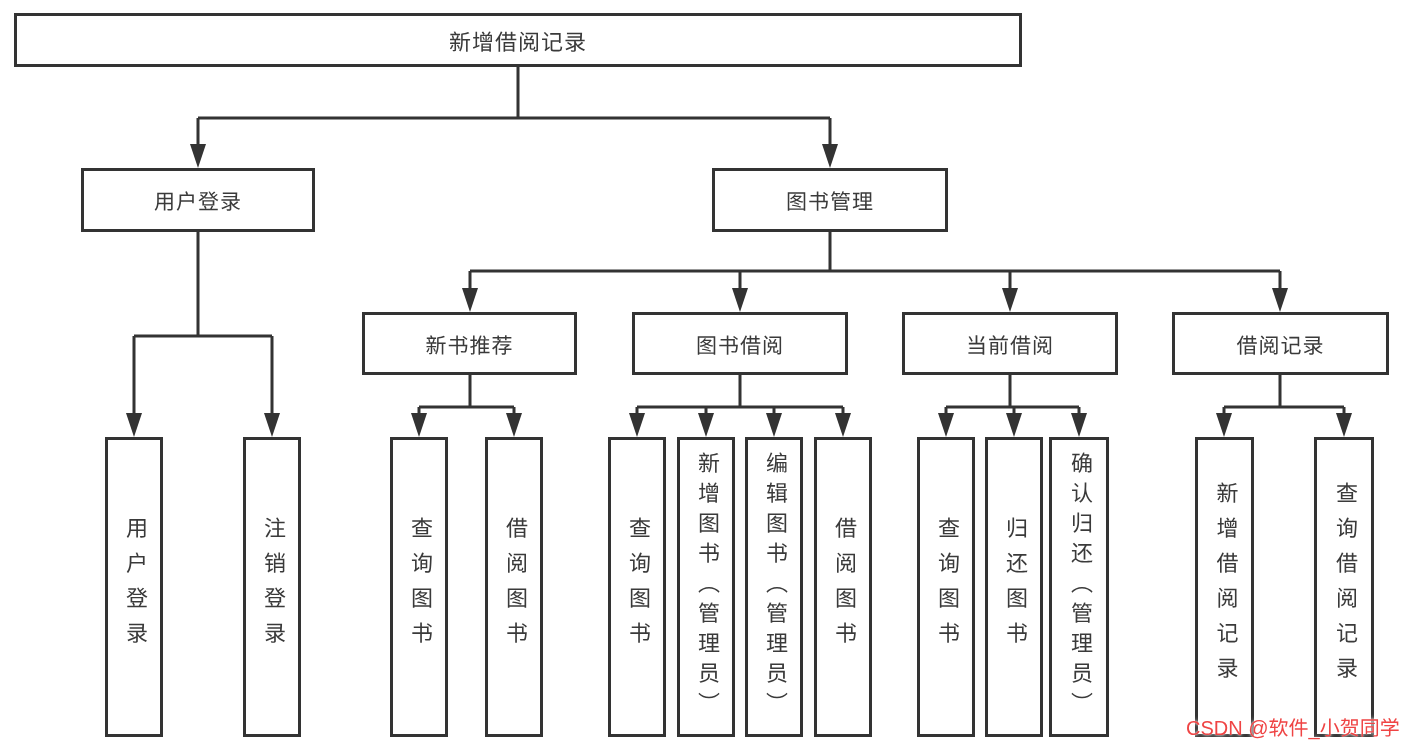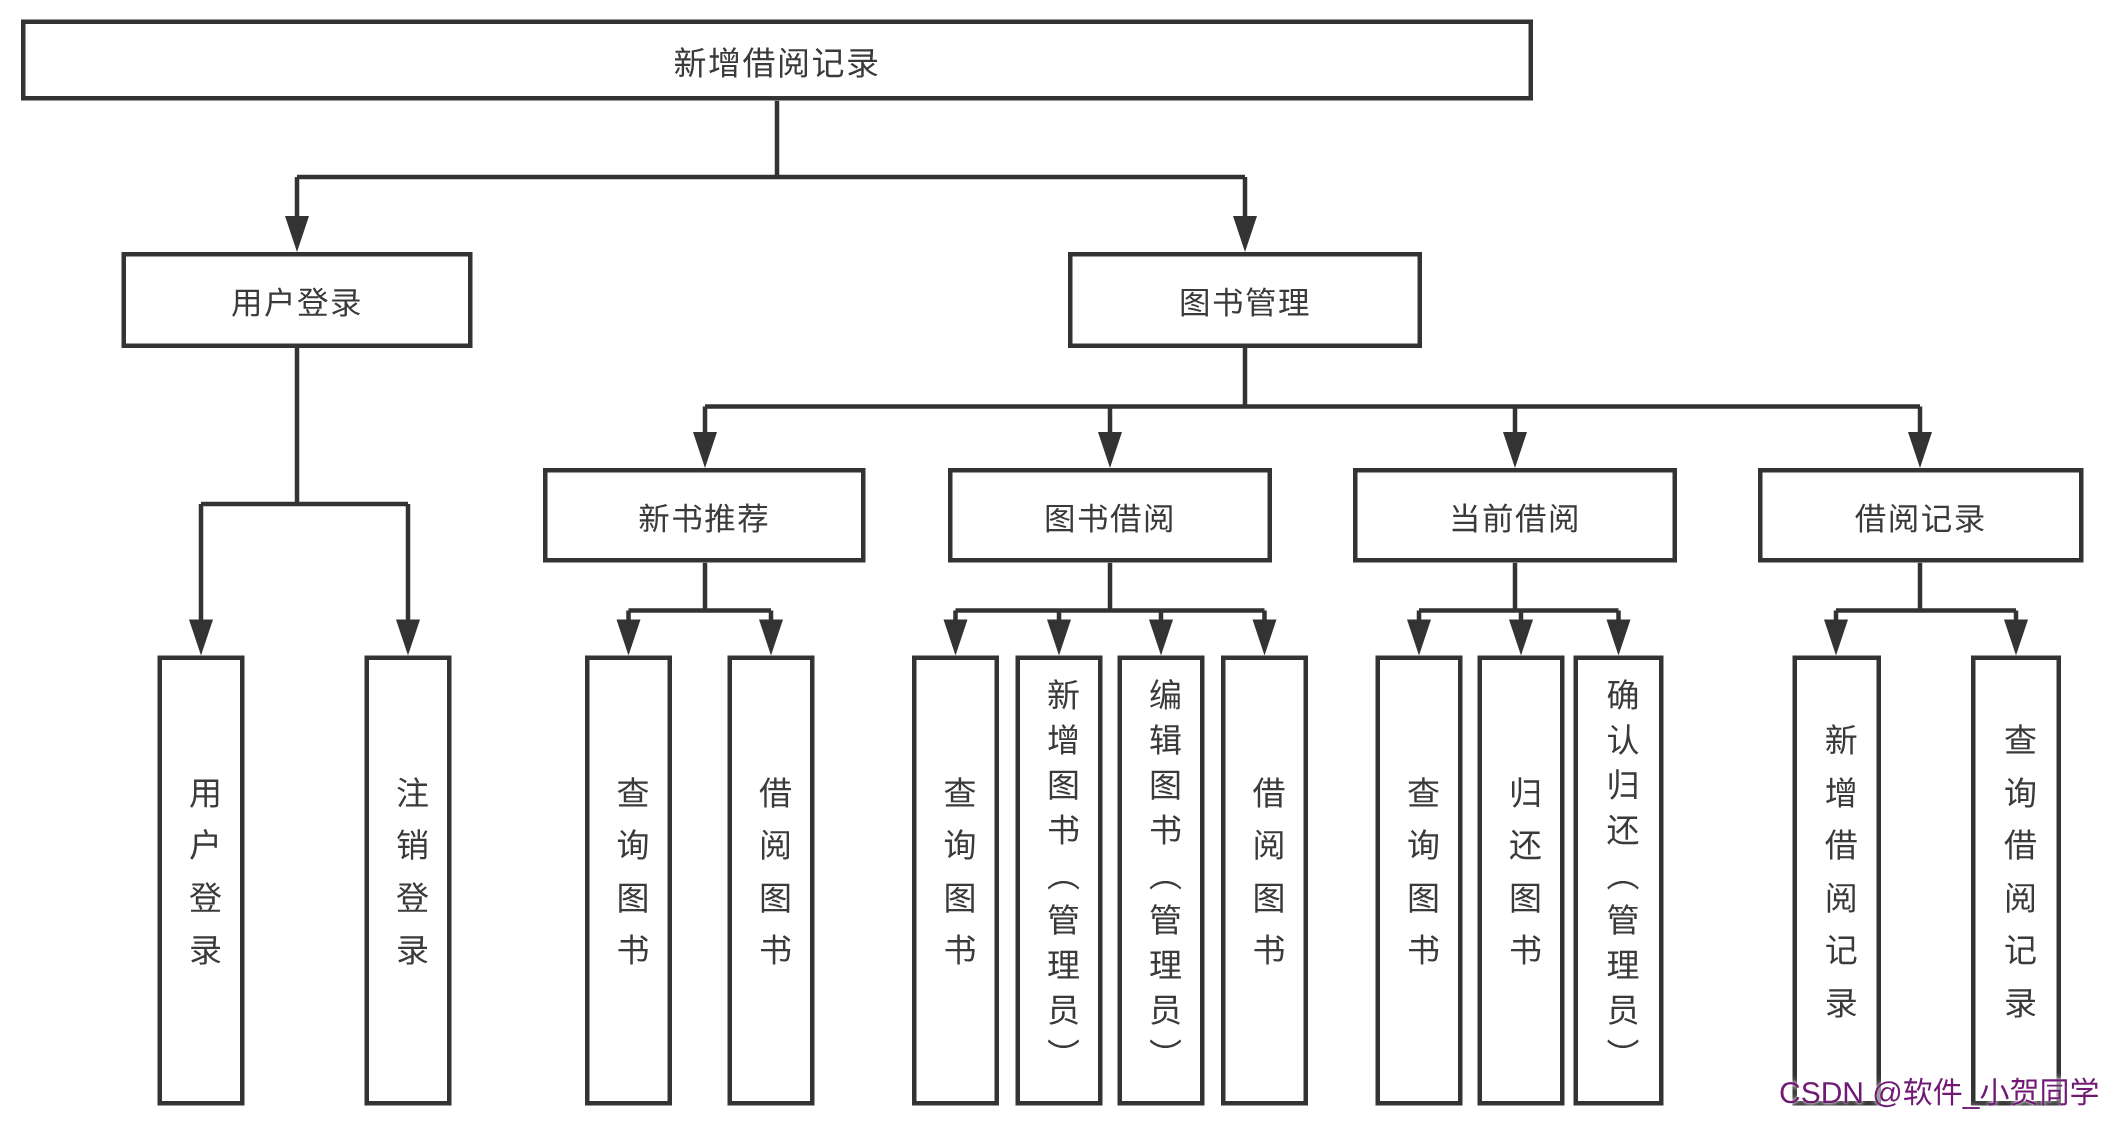--- a/index.html
+++ b/index.html
@@ -140,15 +140,15 @@
     <span class="v-label" style="letter-spacing: 8px;">确认归还（管理员）</span>
   </div>
 
   <div class="box vbox" style="left:1195px; top:437px; width:59px; height:300px;">
     <span class="v-label" style="letter-spacing: 13px;">新增借阅记录</span>
   </div>
   <div class="box vbox" style="left:1314px; top:437px; width:60px; height:300px;">
     <span class="v-label" style="letter-spacing: 13px;">查询借阅记录</span>
   </div>
 
-  <div class="watermark" style="color: #701a75;">CSDN @软件_小贺同学</div>
+  <div class="watermark" style="color: #ef4444;">CSDN @软件_小贺同学</div>
 
 </div>
 
 </body></html>

